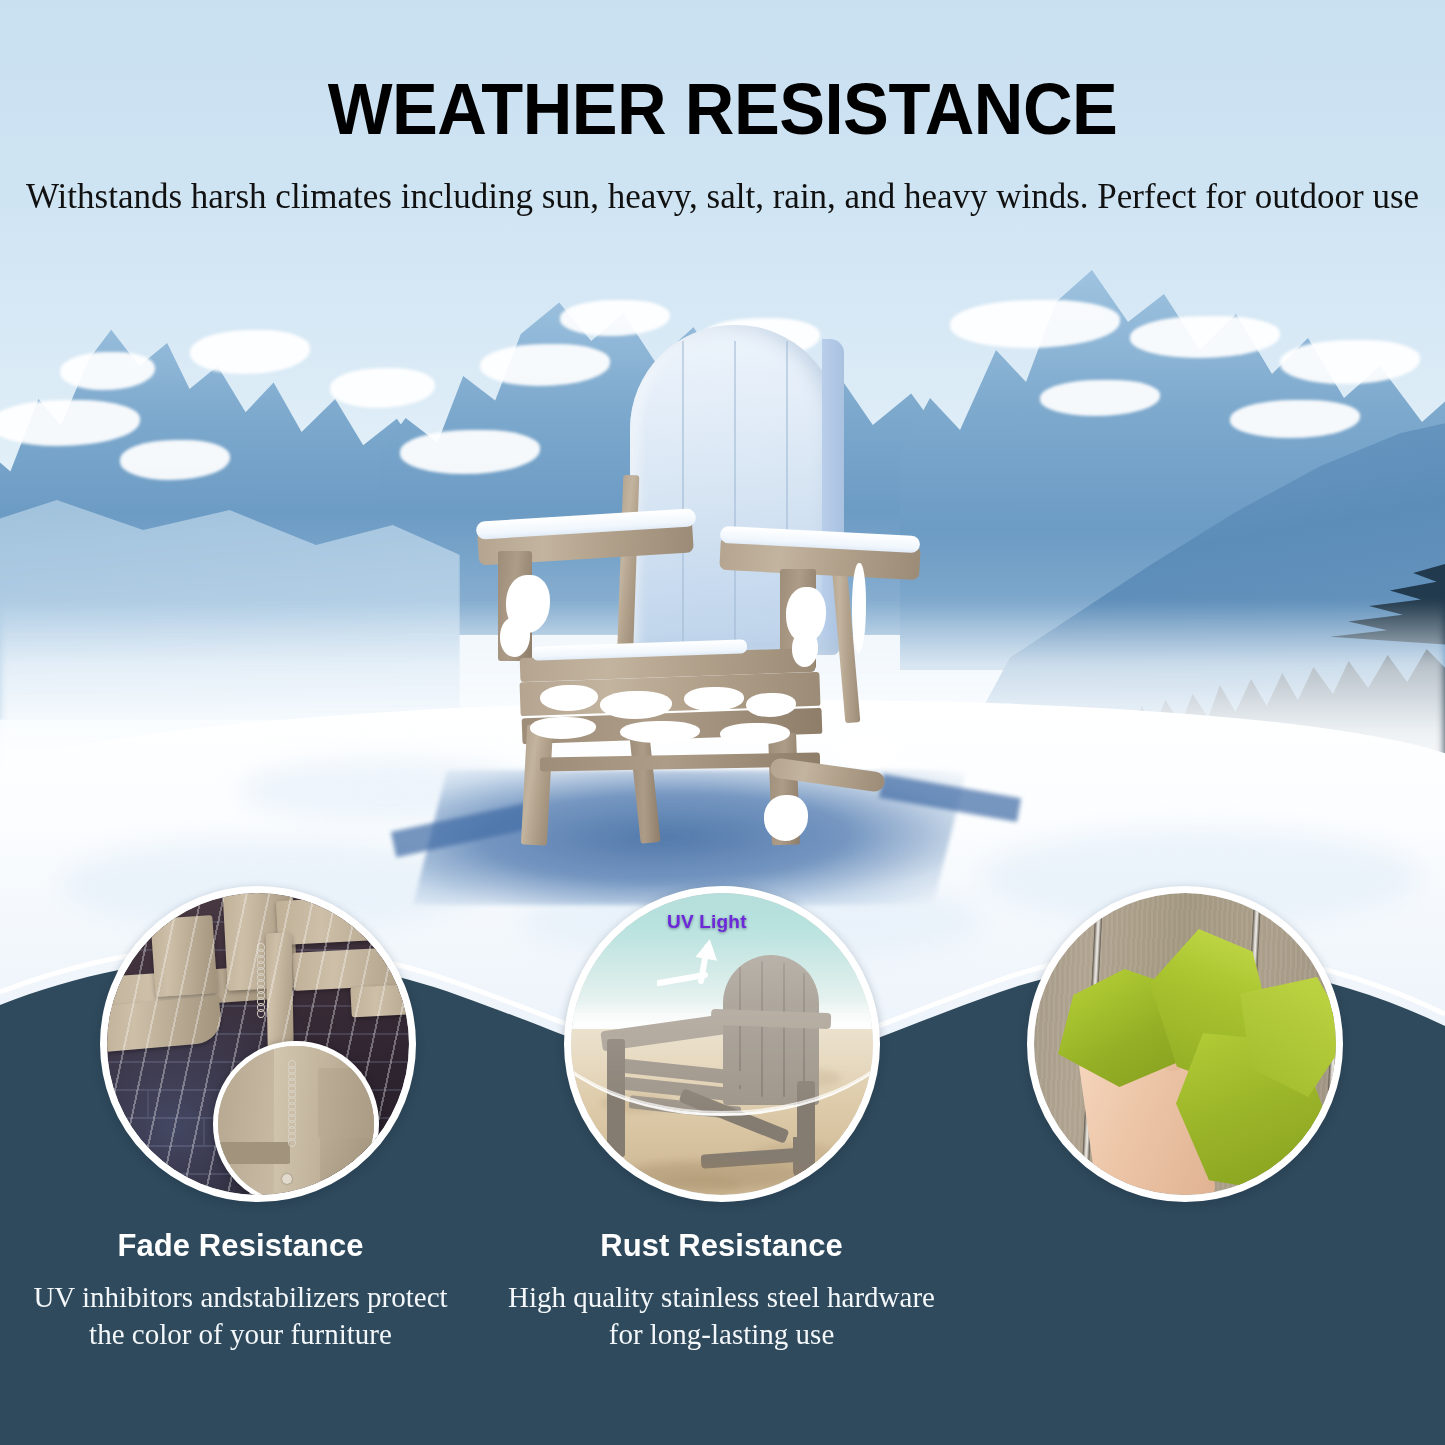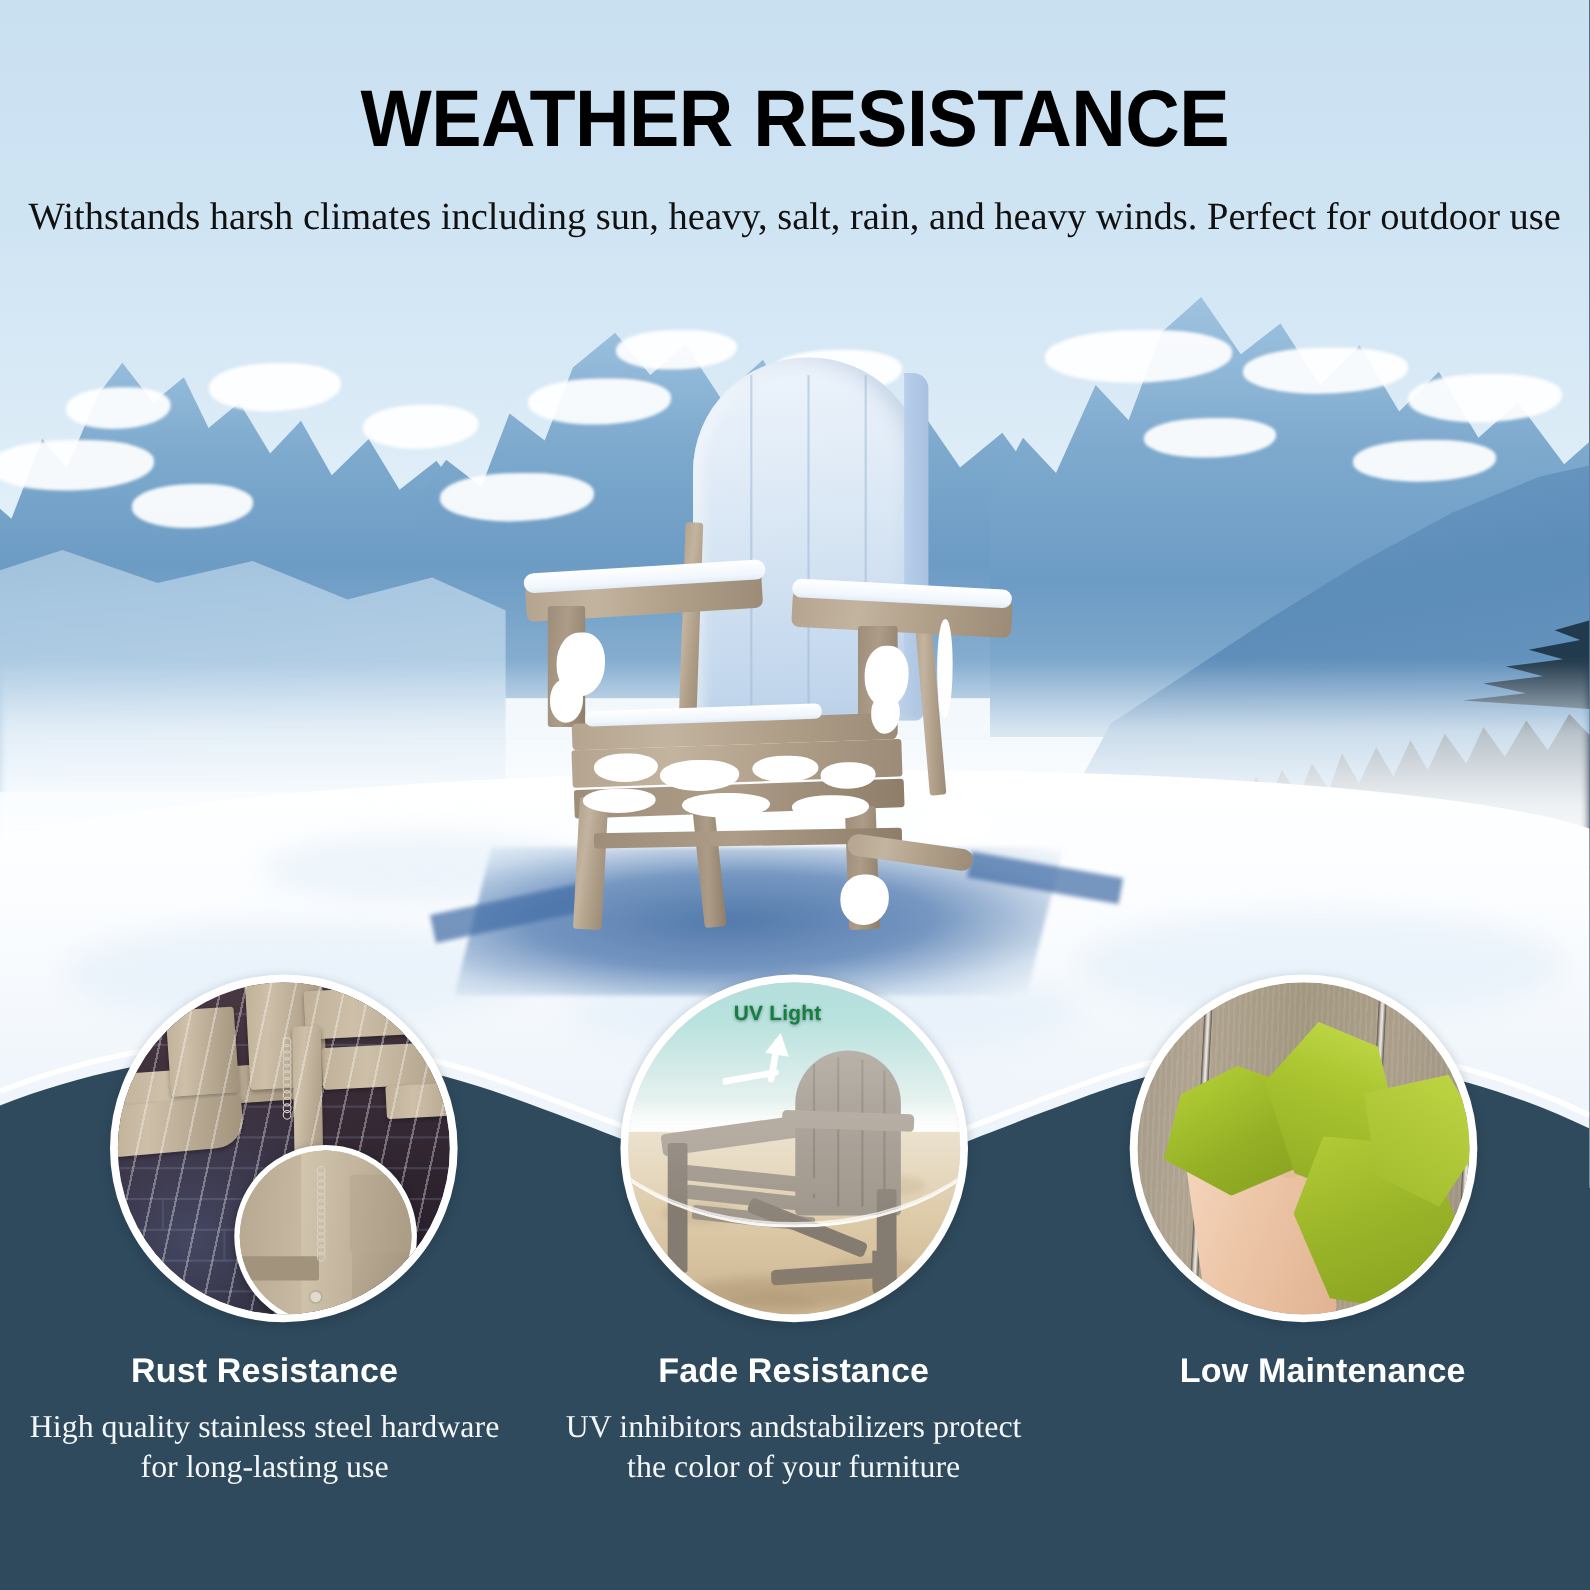--- a/index.html
+++ b/index.html
@@ -272,21 +272,21 @@
   }
   .c2 .uv-shield {
     position:absolute; left:-16%; top:-8%; width:132%; height:82%;
     border-radius:50%;
     background:linear-gradient(180deg,rgba(255,255,255,.48) 0%,rgba(255,255,255,.2) 55%,rgba(255,255,255,.05) 100%);
     border-bottom:3px solid rgba(255,255,255,.9);
     box-shadow:inset 0 -2px 0 rgba(255,255,255,.7);
   }
   .uv-label {
     position:absolute; left:96px; top:18px;
-    color:#15803d; font-size:19px; font-weight:700;
+    color:#6d28d9; font-size:19px; font-weight:700;
     font-family:"Liberation Sans", sans-serif;
     text-shadow:0 1px 3px rgba(40,60,80,.55);
     letter-spacing:.2px;
     z-index:6;
   }
   .uv-arrow { position:absolute; left:86px; top:44px; width:70px; height:60px; z-index:6; }
   
   .bc { position:absolute; background:#9b9286; border-radius:3px; }
   .bc-l { background:#a79d90; }
   .bc-d { background:#857c71; }
@@ -593,25 +593,24 @@
             background:linear-gradient(210deg,#c0d644,#9fba2c);
             clip-path:polygon(0% 14%,70% 0%,100% 48%,62% 100%,10% 76%);"></div>
     </div>
   </div>
 
   <div class="title">WEATHER RESISTANCE</div>
   <div class="subtitle">Withstands harsh climates including sun, heavy, salt, rain, and heavy winds. Perfect for outdoor use</div>
 
   <div class="cols">
     <div class="col">
+      <h3>Fade Resistance</h3>
+      <p>UV inhibitors andstabilizers protect the color of your furniture</p>
+    </div>
+    <div class="col">
       <h3>Rust Resistance</h3>
       <p>High quality stainless steel hardware for long-lasting use</p>
     </div>
     <div class="col">
-      <h3>Fade Resistance</h3>
-      <p>UV inhibitors andstabilizers protect the color of your furniture</p>
-    </div>
-    <div class="col">
-      <h3>Low Maintenance</h3>
     </div>
   </div>
 
 </div>
 
 </body></html>

